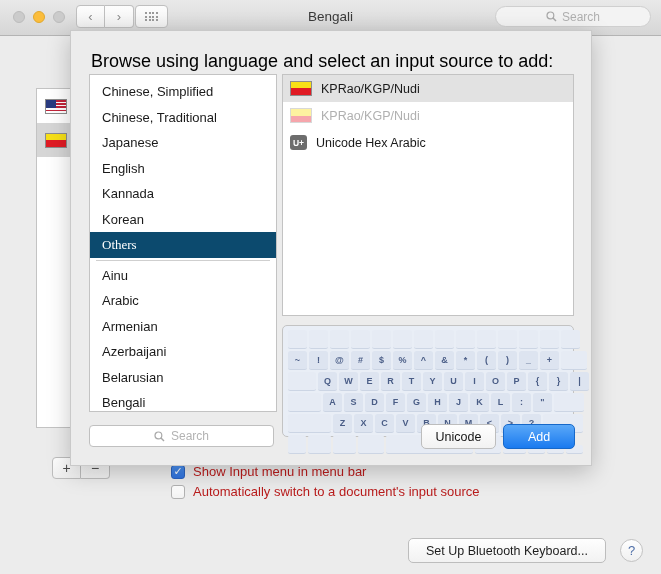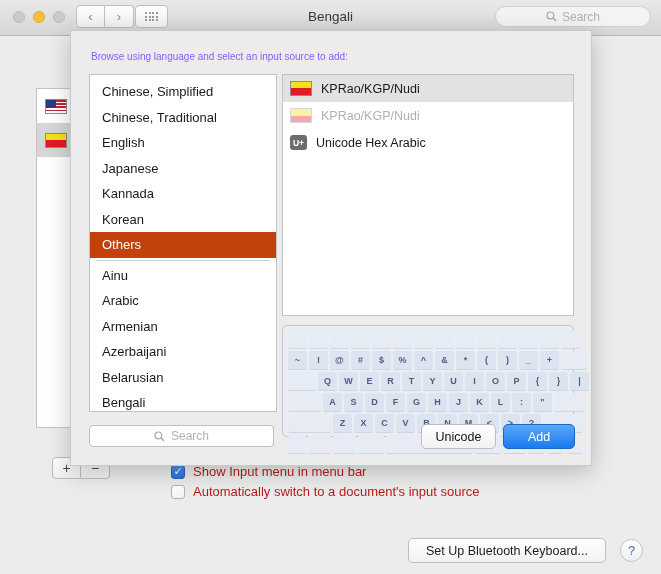--- a/index.html
+++ b/index.html
@@ -110,32 +110,32 @@
     font-size: 13px; color: #4f6fa8;
   }
 
   
   .sheet {
     position: absolute; left: 70px; top: 30px; width: 522px; height: 436px;
     background: #ececec; border: 1px solid #c9c9c9;
     box-shadow: 0 6px 22px rgba(0,0,0,0.22);
   }
   .sheet-title {
-    position: absolute; left: 20px; top: 20px; font-size: 10px; color: #8b5cf6;
+    position: absolute; left: 20px; top: 20px; font-size: 18px; color: #000000;
   }
 
   .langbox {
     position: absolute; left: 18px; top: 43px; width: 188px; height: 338px;
     background: #fff; border: 1px solid #c3c3c3; overflow: hidden;
   }
   .langrow {
     height: 25.5px; display: flex; align-items: center; padding-left: 12px;
     font-size: 13px; color: #1a1a1a;
   }
-  .langrow.sel { background: #c2410c; color: #fff; }
+  .langrow.sel { background: #0c4a6e; color: #fff; font-family: Liberation Serif, serif; }
   .langsep { height: 1px; background: #cfcfcf; margin: 2px 6px; }
 
   .srcbox {
     position: absolute; left: 211px; top: 43px; width: 292px; height: 242px;
     background: #fff; border: 1px solid #c3c3c3; overflow: hidden;
   }
   .isrow { height: 27px; display: flex; align-items: center; padding-left: 7px; gap: 9px; }
   .isrow.sel { background: #e2e2e2; }
   .isrow .lbl { font-size: 12.5px; color: #1a1a1a; }
   .isrow.dim .lbl { color: #b0b0b0; }
@@ -258,22 +258,22 @@
   <div class="btbtn">Set Up Bluetooth Keyboard...</div>
   <div class="helpbtn">?</div>
 
   <div class="sheet">
     <div class="sheet-title">Browse using language and select an input source to add:</div>
 
     <div class="langbox">
       <div style="height:4px"></div>
       <div class="langrow">Chinese, Simplified</div>
       <div class="langrow">Chinese, Traditional</div>
+      <div class="langrow">Japanese</div>
       <div class="langrow">English</div>
-      <div class="langrow">Japanese</div>
       <div class="langrow">Kannada</div>
       <div class="langrow">Korean</div>
       <div class="langrow sel">Others</div>
       <div class="langsep"></div>
       <div class="langrow">Ainu</div>
       <div class="langrow">Arabic</div>
       <div class="langrow">Armenian</div>
       <div class="langrow">Azerbaijani</div>
       <div class="langrow">Belarusian</div>
       <div class="langrow">Bengali</div>

